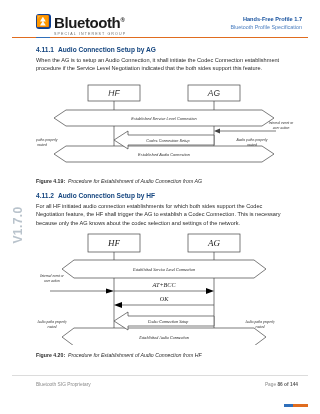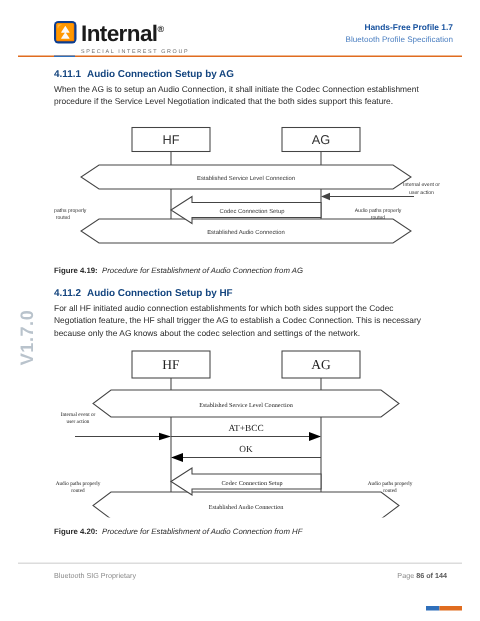--- a/index.html
+++ b/index.html
@@ -61,21 +61,21 @@
     color:#2b2b2b;text-align:left;
   }
 
   .caption{
     position:absolute;left:36px;width:258px;font-size:5.2px;line-height:7px;color:#2b2b2b;
   }
   .caption b{font-weight:bold;}
   .caption i{font-style:italic;}
 
   
-  .diagram{position:absolute;}
+  .diagram{position:absolute;font-style:italic;}
   .diagram svg{display:block;}
 
   .footer-rule{
     position:absolute;left:12px;top:375px;width:296px;height:1px;background:#dcdcdc;
   }
   .footer{
     position:absolute;top:381px;font-size:4.8px;line-height:7px;color:#8a8a8a;
   }
   .footer-left{left:36px;}
   .footer-right{right:22px;text-align:right;}
@@ -89,21 +89,21 @@
 <body>
 
 <div class="page">
 
   <div class="header">
     <div class="bt-logo">
       <div class="bt-mark">
         <span class="rune">⏫</span>
       </div>
       <div class="bt-words">
-        <div class="bt-name"><span>Internal</span><sup>®</sup></div>
+        <div class="bt-name"><span>Bluetooth</span><sup>®</sup></div>
         <div class="bt-sig">SPECIAL INTEREST GROUP</div>
       </div>
     </div>
     <div class="hdr-right">
       <div class="hdr-title">Hands-Free Profile 1.7</div>
       <div class="hdr-sub">Bluetooth Profile Specification</div>
     </div>
   </div>
   <div class="rule"></div>
   <div class="rule-blue"></div>

